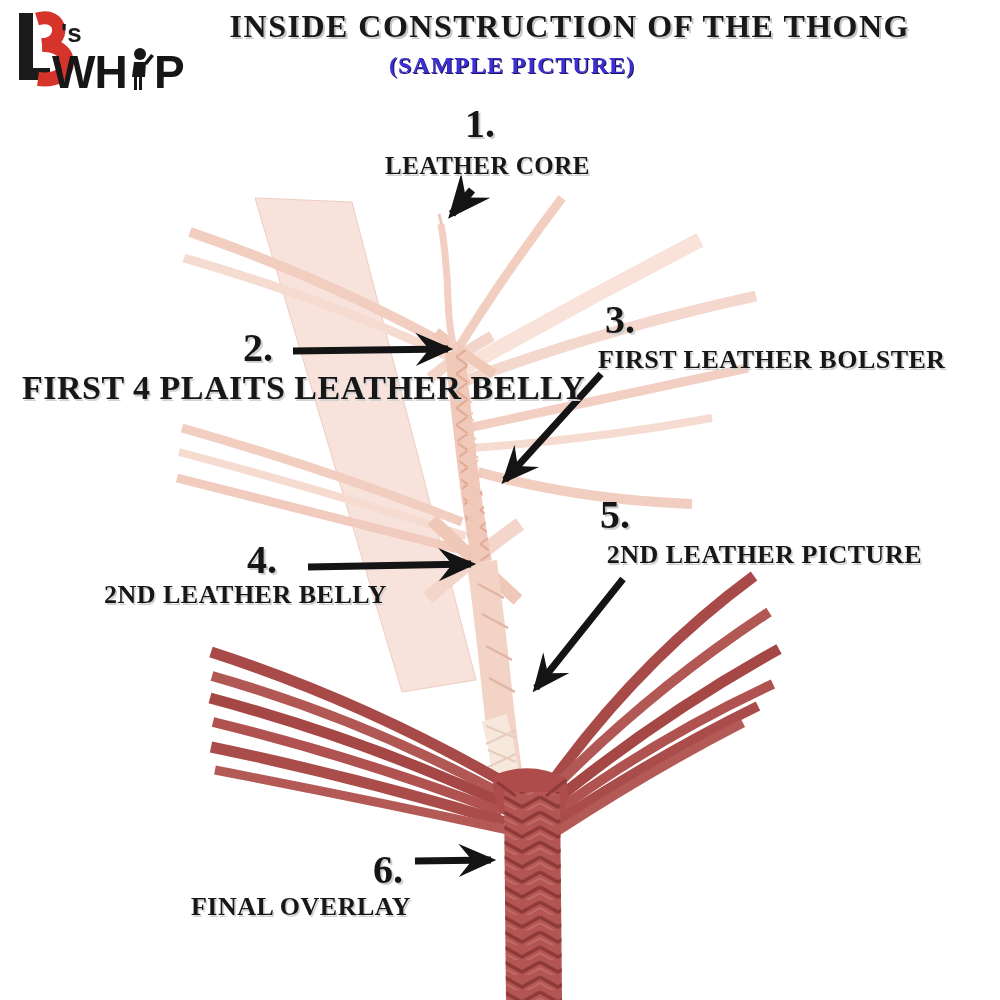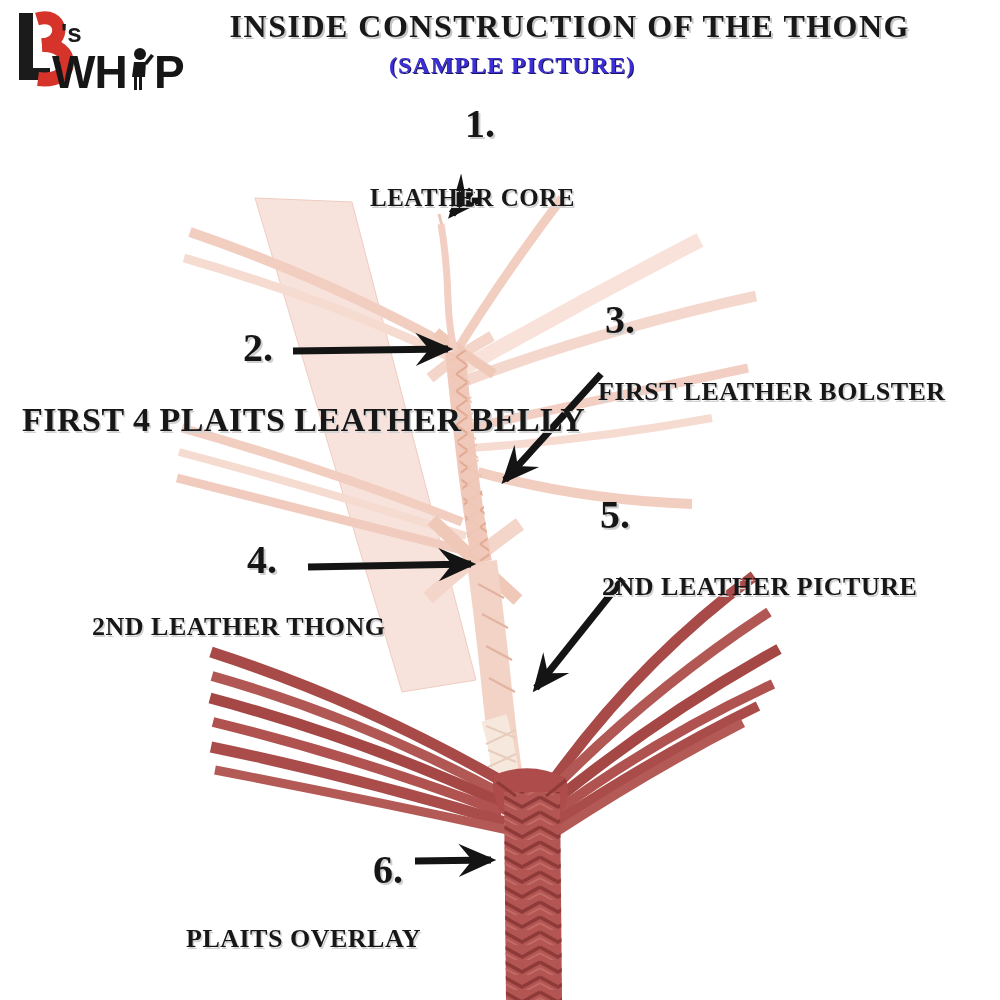--- a/index.html
+++ b/index.html
@@ -8,22 +8,22 @@
   .logo{position:absolute;left:6px;top:8px;width:195px;height:90px;}
   .title{position:absolute;left:210px;top:8px;width:700px;text-align:right;
          font-size:32px;font-weight:bold;letter-spacing:1.5px;color:#181818;
          text-shadow:2px 2px 0 #c6c6c6;white-space:nowrap;}
   .subtitle{position:absolute;left:212px;top:52px;width:600px;text-align:center;
             font-size:24px;font-weight:bold;letter-spacing:1px;color:#3c2fd6;
             text-shadow:1px 1px 0 #1c1555;white-space:nowrap;font-family:Liberation Serif, serif;}
   .photo{position:absolute;left:0;top:0;width:1000px;height:1000px;}
   .num{position:absolute;text-align:center;font-size:40px;font-weight:bold;color:#161616;
        text-shadow:2px 2px 0 #cfcfcf;line-height:1;}
-  .txt{position:absolute;text-align:left;font-size:25px;font-weight:bold;color:#171717;
-       letter-spacing:0.5px;text-shadow:1.5px 1.5px 0 #d2d2d2;white-space:nowrap;line-height:1.1;margin-top:32px;}
+  .txt{position:absolute;text-align:right;font-size:25px;font-weight:bold;color:#171717;
+       letter-spacing:0.5px;text-shadow:1.5px 1.5px 0 #d2d2d2;white-space:nowrap;line-height:1.1;}
 </style>
 </head>
 <body>
 
 <div class="page">
 
   <div class="logo">
     <svg width="195" height="90" viewBox="0 0 195 90">
       <path d="M13,5 h14 v55 h17 v12 h-31 z" fill="#1b1b1b"></path>
       <path d="M31,11 C57,3 61,35 36,37" fill="none" stroke="#d6342a" stroke-width="13"></path>
@@ -123,21 +123,21 @@
   <div class="num" style="left:440px;top:104px;width:80px">1.</div>
   <div class="txt" style="left:370px;top:152px;width:220px">LEATHER CORE</div>
 
   <div class="num" style="left:218px;top:328px;width:80px">2.</div>
   <div class="txt" style="left:22px;top:369px;width:442px;font-size:34px">FIRST 4 PLAITS LEATHER BELLY</div>
 
   <div class="num" style="left:580px;top:300px;width:80px">3.</div>
   <div class="txt" style="left:598px;top:346px;width:330px;font-size:26px">FIRST LEATHER BOLSTER</div>
 
   <div class="num" style="left:222px;top:540px;width:80px">4.</div>
-  <div class="txt" style="left:92px;top:581px;width:295px;font-size:26px">2ND LEATHER THONG</div>
+  <div class="txt" style="left:92px;top:581px;width:295px;font-size:26px">2ND LEATHER BELLY</div>
 
   <div class="num" style="left:575px;top:495px;width:80px">5.</div>
   <div class="txt" style="left:602px;top:541px;width:320px;font-size:26px">2ND LEATHER PICTURE</div>
 
   <div class="num" style="left:348px;top:850px;width:80px">6.</div>
-  <div class="txt" style="left:186px;top:893px;width:225px;font-size:26px">PLAITS OVERLAY</div>
+  <div class="txt" style="left:186px;top:893px;width:225px;font-size:26px">FINAL OVERLAY</div>
 
 </div>
 
 </body></html>

